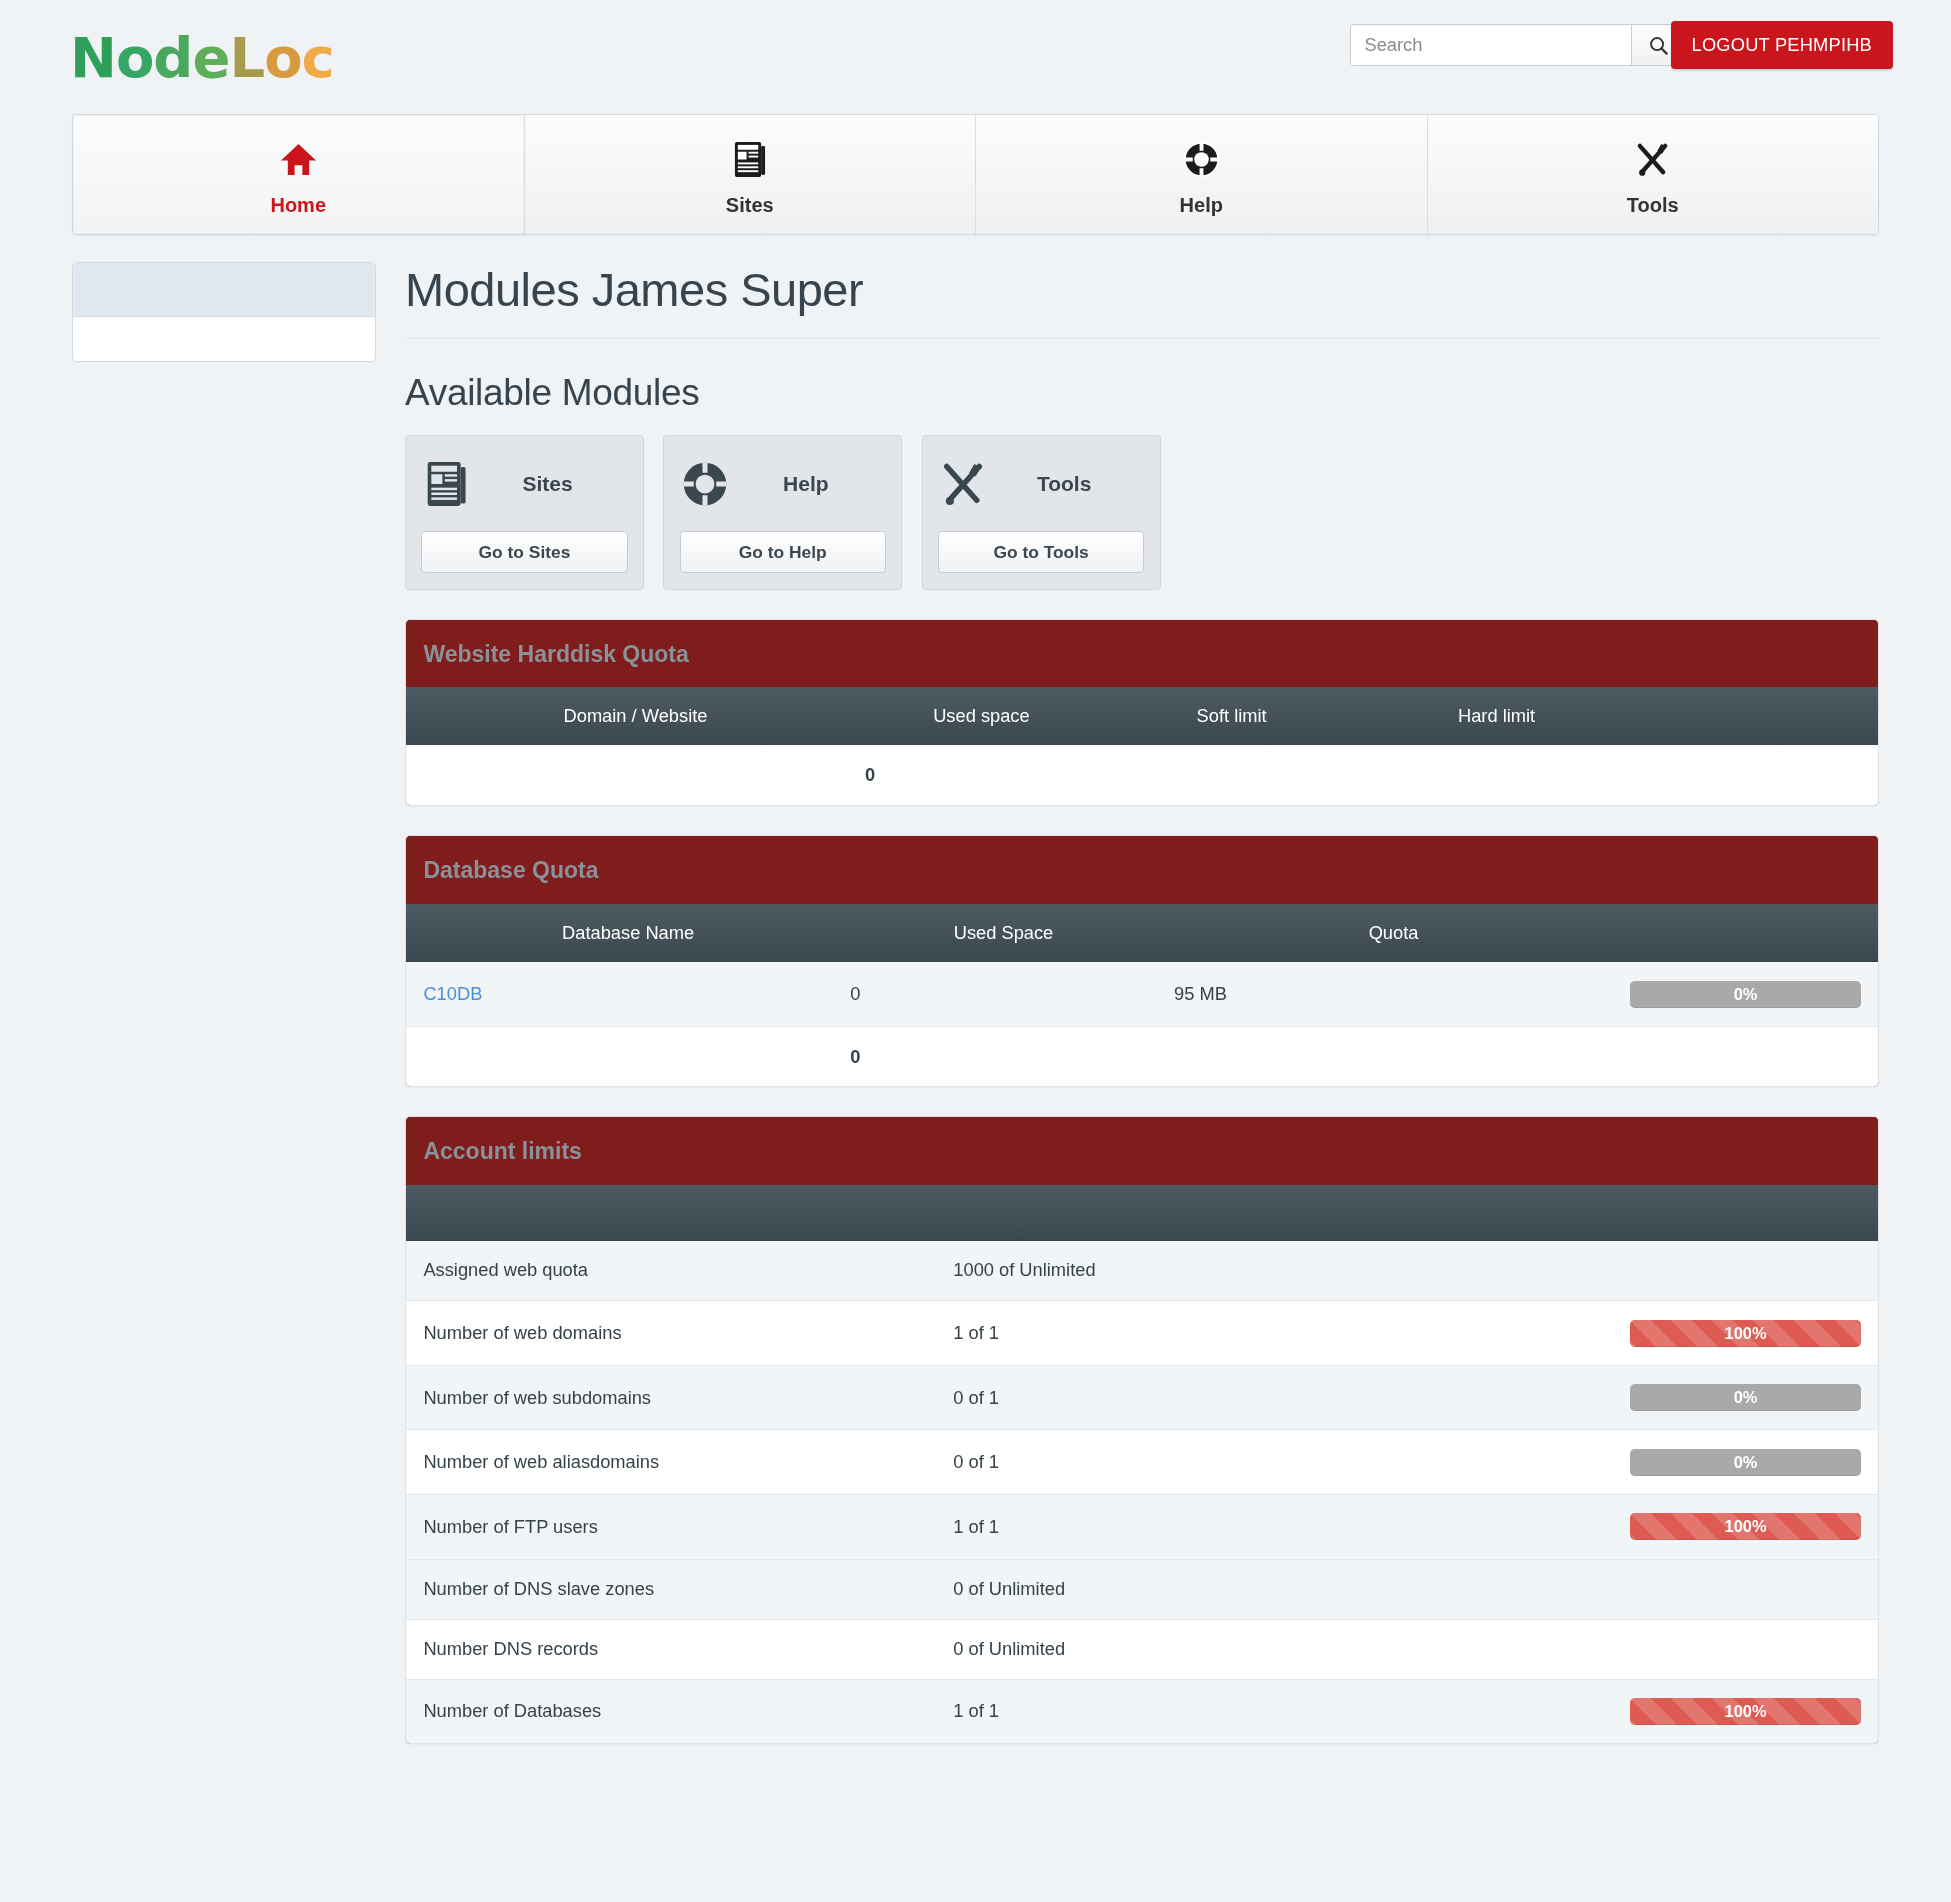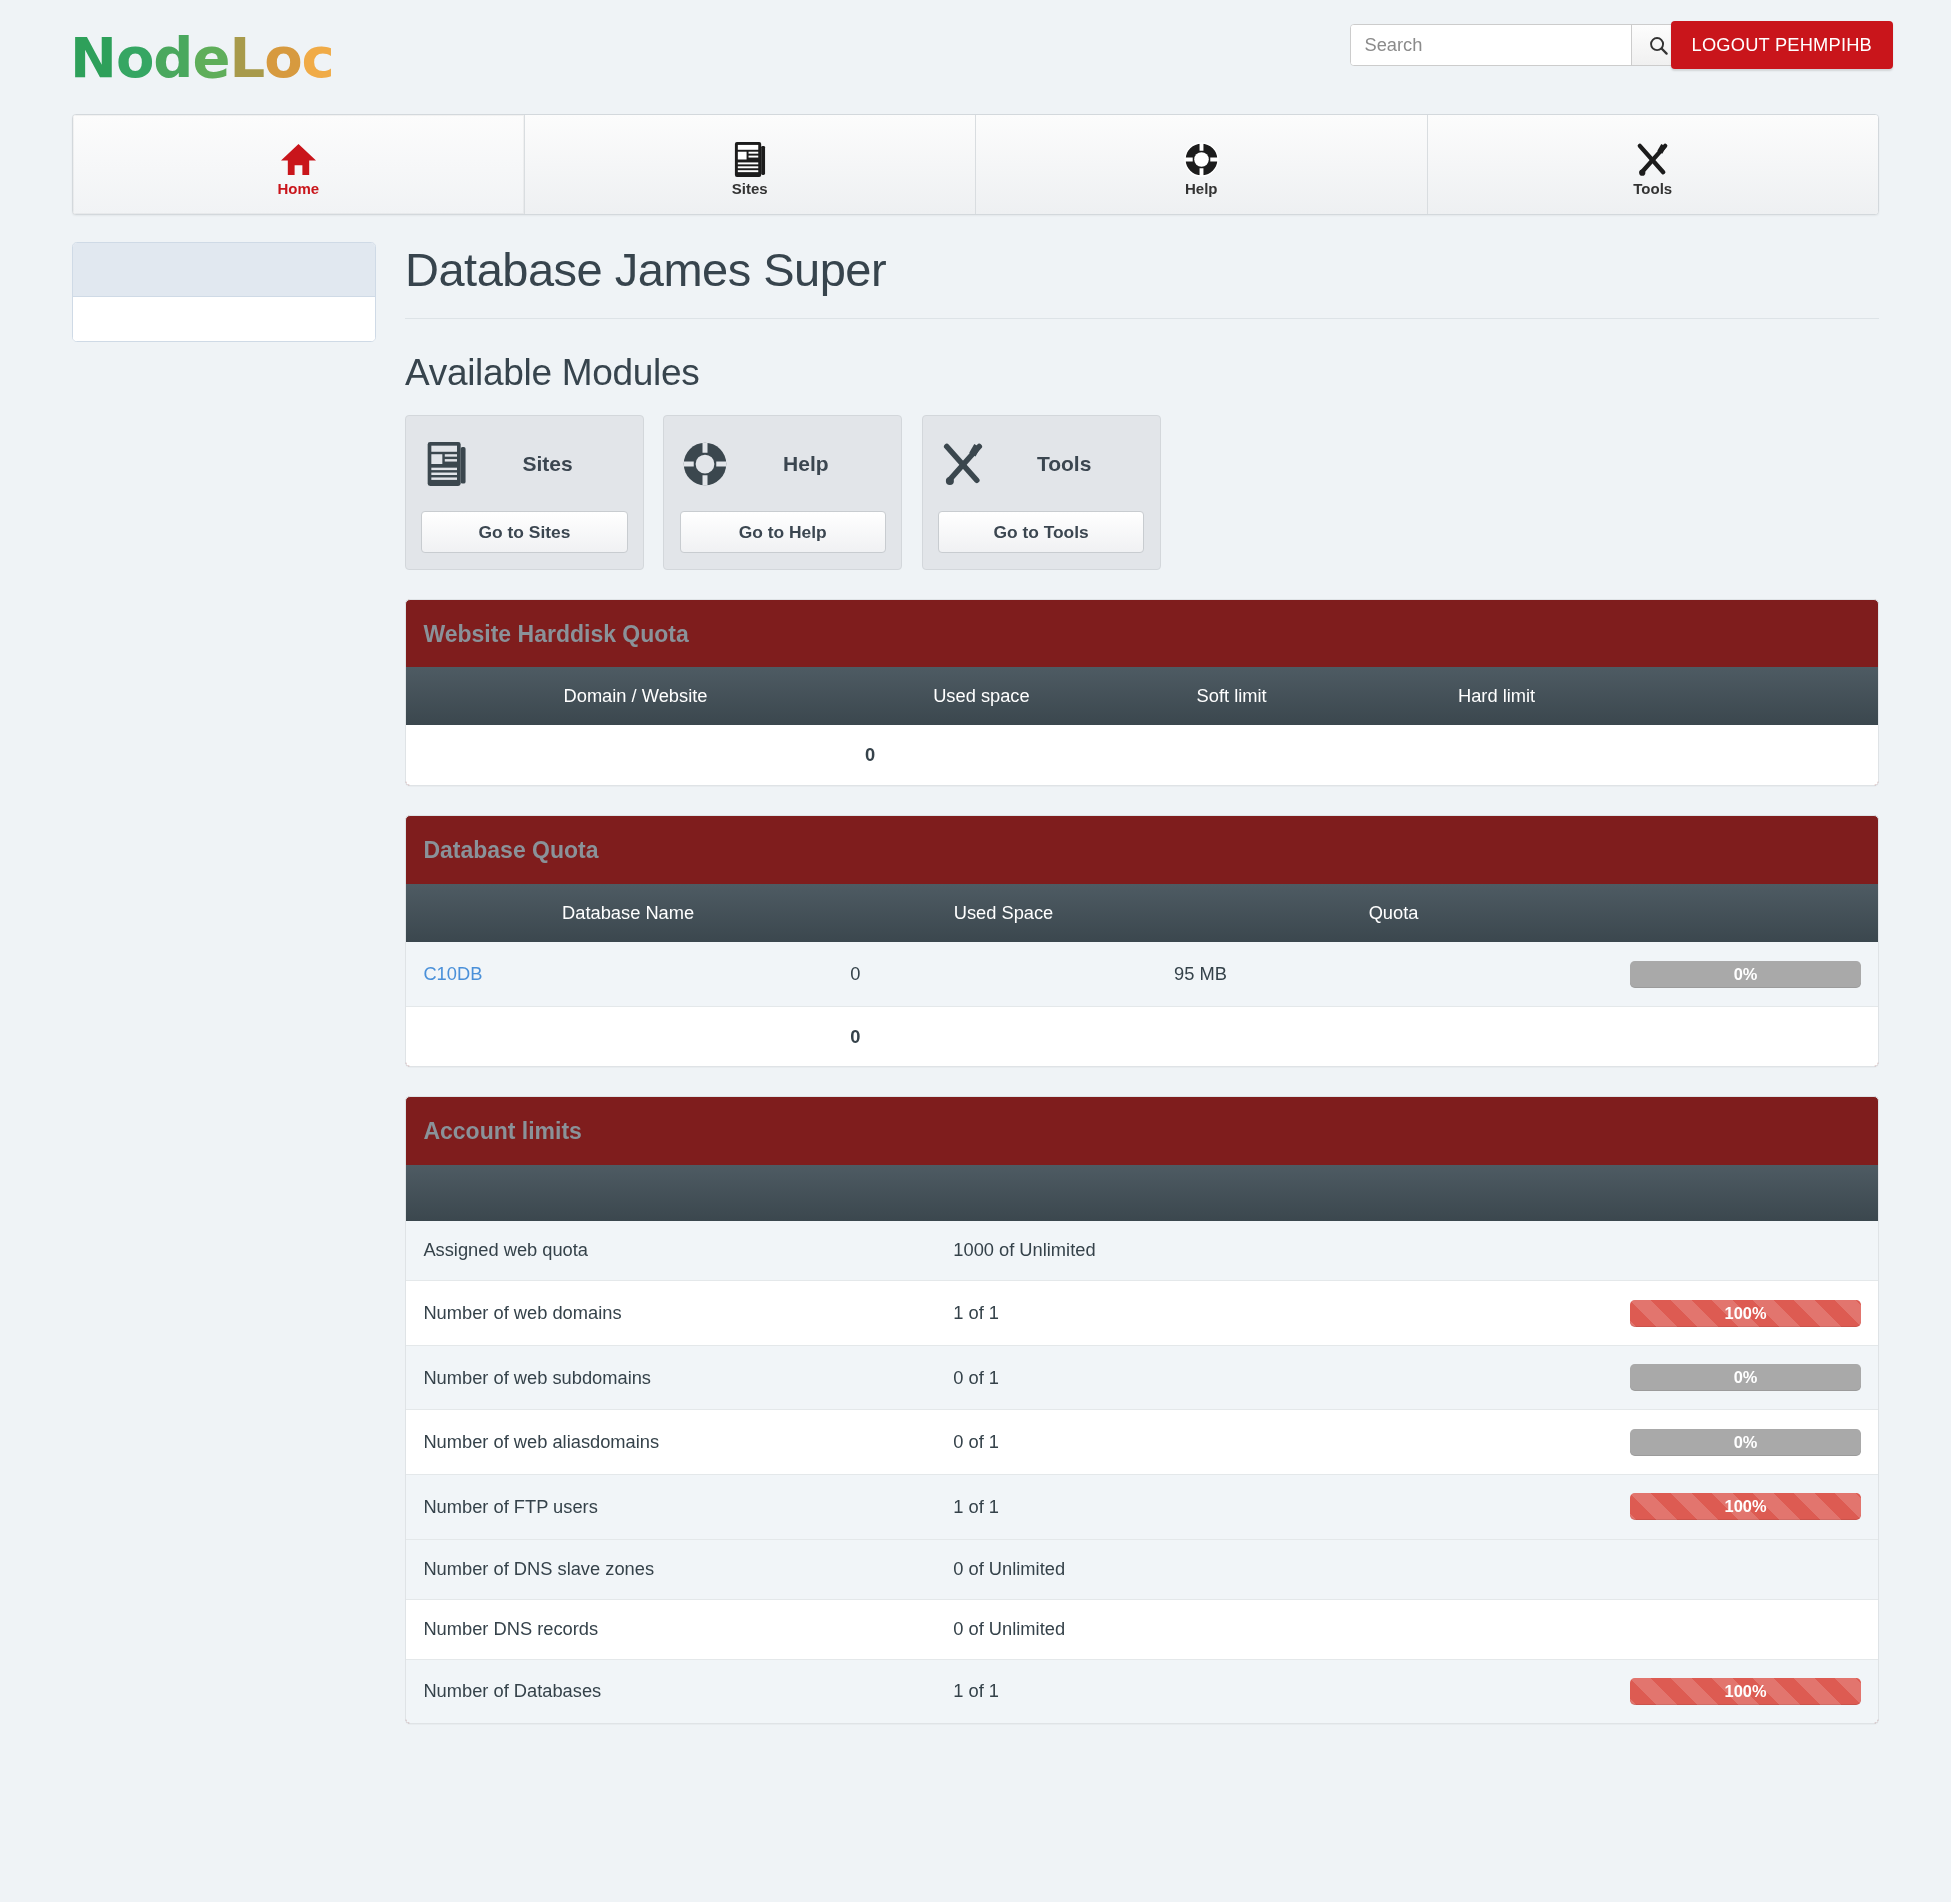--- a/index.html
+++ b/index.html
@@ -103,22 +103,22 @@
     cursor: pointer;
     position: relative;
   }
   .navtab:last-child { border-right: 0; }
   .navtab.active {
     background: linear-gradient(#fcfcfc, #f1f3f5);
     box-shadow: inset 0 0 0 1px rgba(0,0,0,.04);
   }
   .navtab .tab-icon { height: 42px; display:flex; align-items:center; justify-content:center; }
   .navtab .tab-label {
-    margin-top: 0;
-    font-size: 15px;
+    margin-top: 14px;
+    font-size: 20px;
     font-weight: bold;
     color: #333;
   }
   .navtab.active .tab-label { color: #c9151b; }
 
   
   .page {
     display: flex;
     margin: 27px 72px 0 72px;
     align-items: flex-start;
@@ -334,21 +334,21 @@
 
   <div class="sidebar">
     <div class="sidebox">
       <div class="sidebox-head"></div>
       <div class="sidebox-body"></div>
     </div>
   </div>
 
   <div class="content">
 
-    <h1 class="welcome">Database James Super</h1>
+    <h1 class="welcome">Modules James Super</h1>
     <h2 class="section">Available Modules</h2>
 
     <div class="modules">
 
       <div class="module-card">
         <div class="module-head">
           <div class="module-icon">
             <svg width="44" height="50" viewBox="0 0 36 40" aria-hidden="true">
               <rect x="3" y="2" width="27" height="36" rx="2" fill="#3b474e"></rect>
               <rect x="30" y="6" width="4" height="30" rx="1.5" fill="#3b474e"></rect>

